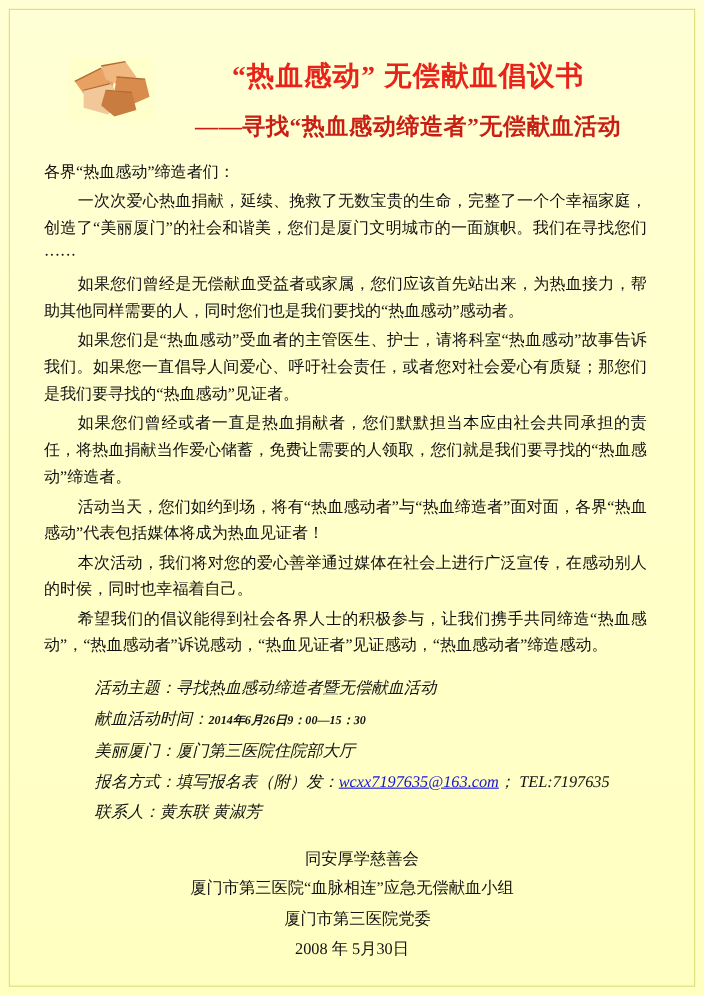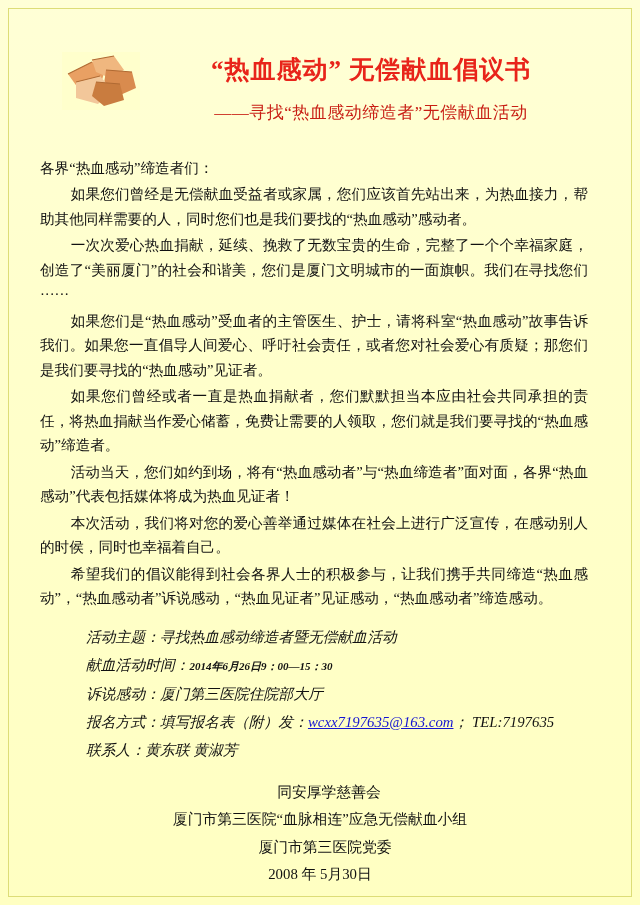--- a/index.html
+++ b/index.html
@@ -54,23 +54,23 @@
     color: #e8241a;
     font-size: 25px;
     font-weight: bold;
     letter-spacing: 1px;
     font-family: "Liberation Serif", serif;
     margin: 6px 0 0 0;
     line-height: 1.3;
   }
   .sub-title {
     color: #c81e14;
-    font-size: 17px;
-    font-weight: normal;
-    margin: 14px 0 16px 0;
+    font-size: 21px;
+    font-weight: bold;
+    margin: 14px 0 0 0;
     letter-spacing: 0.5px;
   }
 
   
   .body-text {
     padding: 16px 36px 0 40px;
     color: #111;
     font-size: 14.6px;
     line-height: 1.68;
     text-align: justify;
@@ -140,38 +140,38 @@
       </svg>
     </div>
     <div class="title-wrap">
       <div class="main-title">“热血感动” 无偿献血倡议书</div>
       <div class="sub-title">——寻找“热血感动缔造者”无偿献血活动</div>
     </div>
   </div>
 
   <div class="body-text">
     <p>各界“热血感动”缔造者们：</p>
+    <p class="ind">一次次爱心热血捐献，延续、挽救了无数宝贵的生命，完整了一个个幸福家庭，创造了“美丽厦门”的社会和谐美，您们是厦门文明城市的一面旗帜。我们在寻找您们······</p>
     <p class="ind">如果您们曾经是无偿献血受益者或家属，您们应该首先站出来，为热血接力，帮助其他同样需要的人，同时您们也是我们要找的“热血感动”感动者。</p>
-    <p class="ind">一次次爱心热血捐献，延续、挽救了无数宝贵的生命，完整了一个个幸福家庭，创造了“美丽厦门”的社会和谐美，您们是厦门文明城市的一面旗帜。我们在寻找您们······</p>
     <p class="ind">如果您们是“热血感动”受血者的主管医生、护士，请将科室“热血感动”故事告诉我们。如果您一直倡导人间爱心、呼吁社会责任，或者您对社会爱心有质疑；那您们是我们要寻找的“热血感动”见证者。</p>
     <p class="ind">如果您们曾经或者一直是热血捐献者，您们默默担当本应由社会共同承担的责任，将热血捐献当作爱心储蓄，免费让需要的人领取，您们就是我们要寻找的“热血感动”缔造者。</p>
     <p class="ind">活动当天，您们如约到场，将有“热血感动者”与“热血缔造者”面对面，各界“热血感动”代表包括媒体将成为热血见证者！</p>
     <p class="ind">本次活动，我们将对您的爱心善举通过媒体在社会上进行广泛宣传，在感动别人的时侯，同时也幸福着自己。</p>
     <p class="ind">希望我们的倡议能得到社会各界人士的积极参与，让我们携手共同缔造“热血感动”，“热血感动者”诉说感动，“热血见证者”见证感动，“热血感动者”缔造感动。</p>
   </div>
 
   <div class="info">
     <div class="row">
       <span>活动主题：</span><span>寻找热血感动缔造者暨无偿献血活动</span>
     </div>
     <div class="row">
       <span>献血活动时间：</span><span class="big">2014年6月26日9：00—15：30</span>
     </div>
     <div class="row">
-      <span>诉说感动：</span><span>厦门第三医院住院部大厅</span>
+      <span>美丽厦门：</span><span>厦门第三医院住院部大厅</span>
     </div>
     <div class="row">
       <span>报名方式：</span><span>填写报名表（附）发：</span><a class="email-link" href="#">wcxx7197635@163.com</a><span>； TEL:7197635</span>
     </div>
     <div class="row">
       <span>联系人：</span><span>黄东联  黄淑芳</span>
     </div>
   </div>
 
   <div class="signature">

